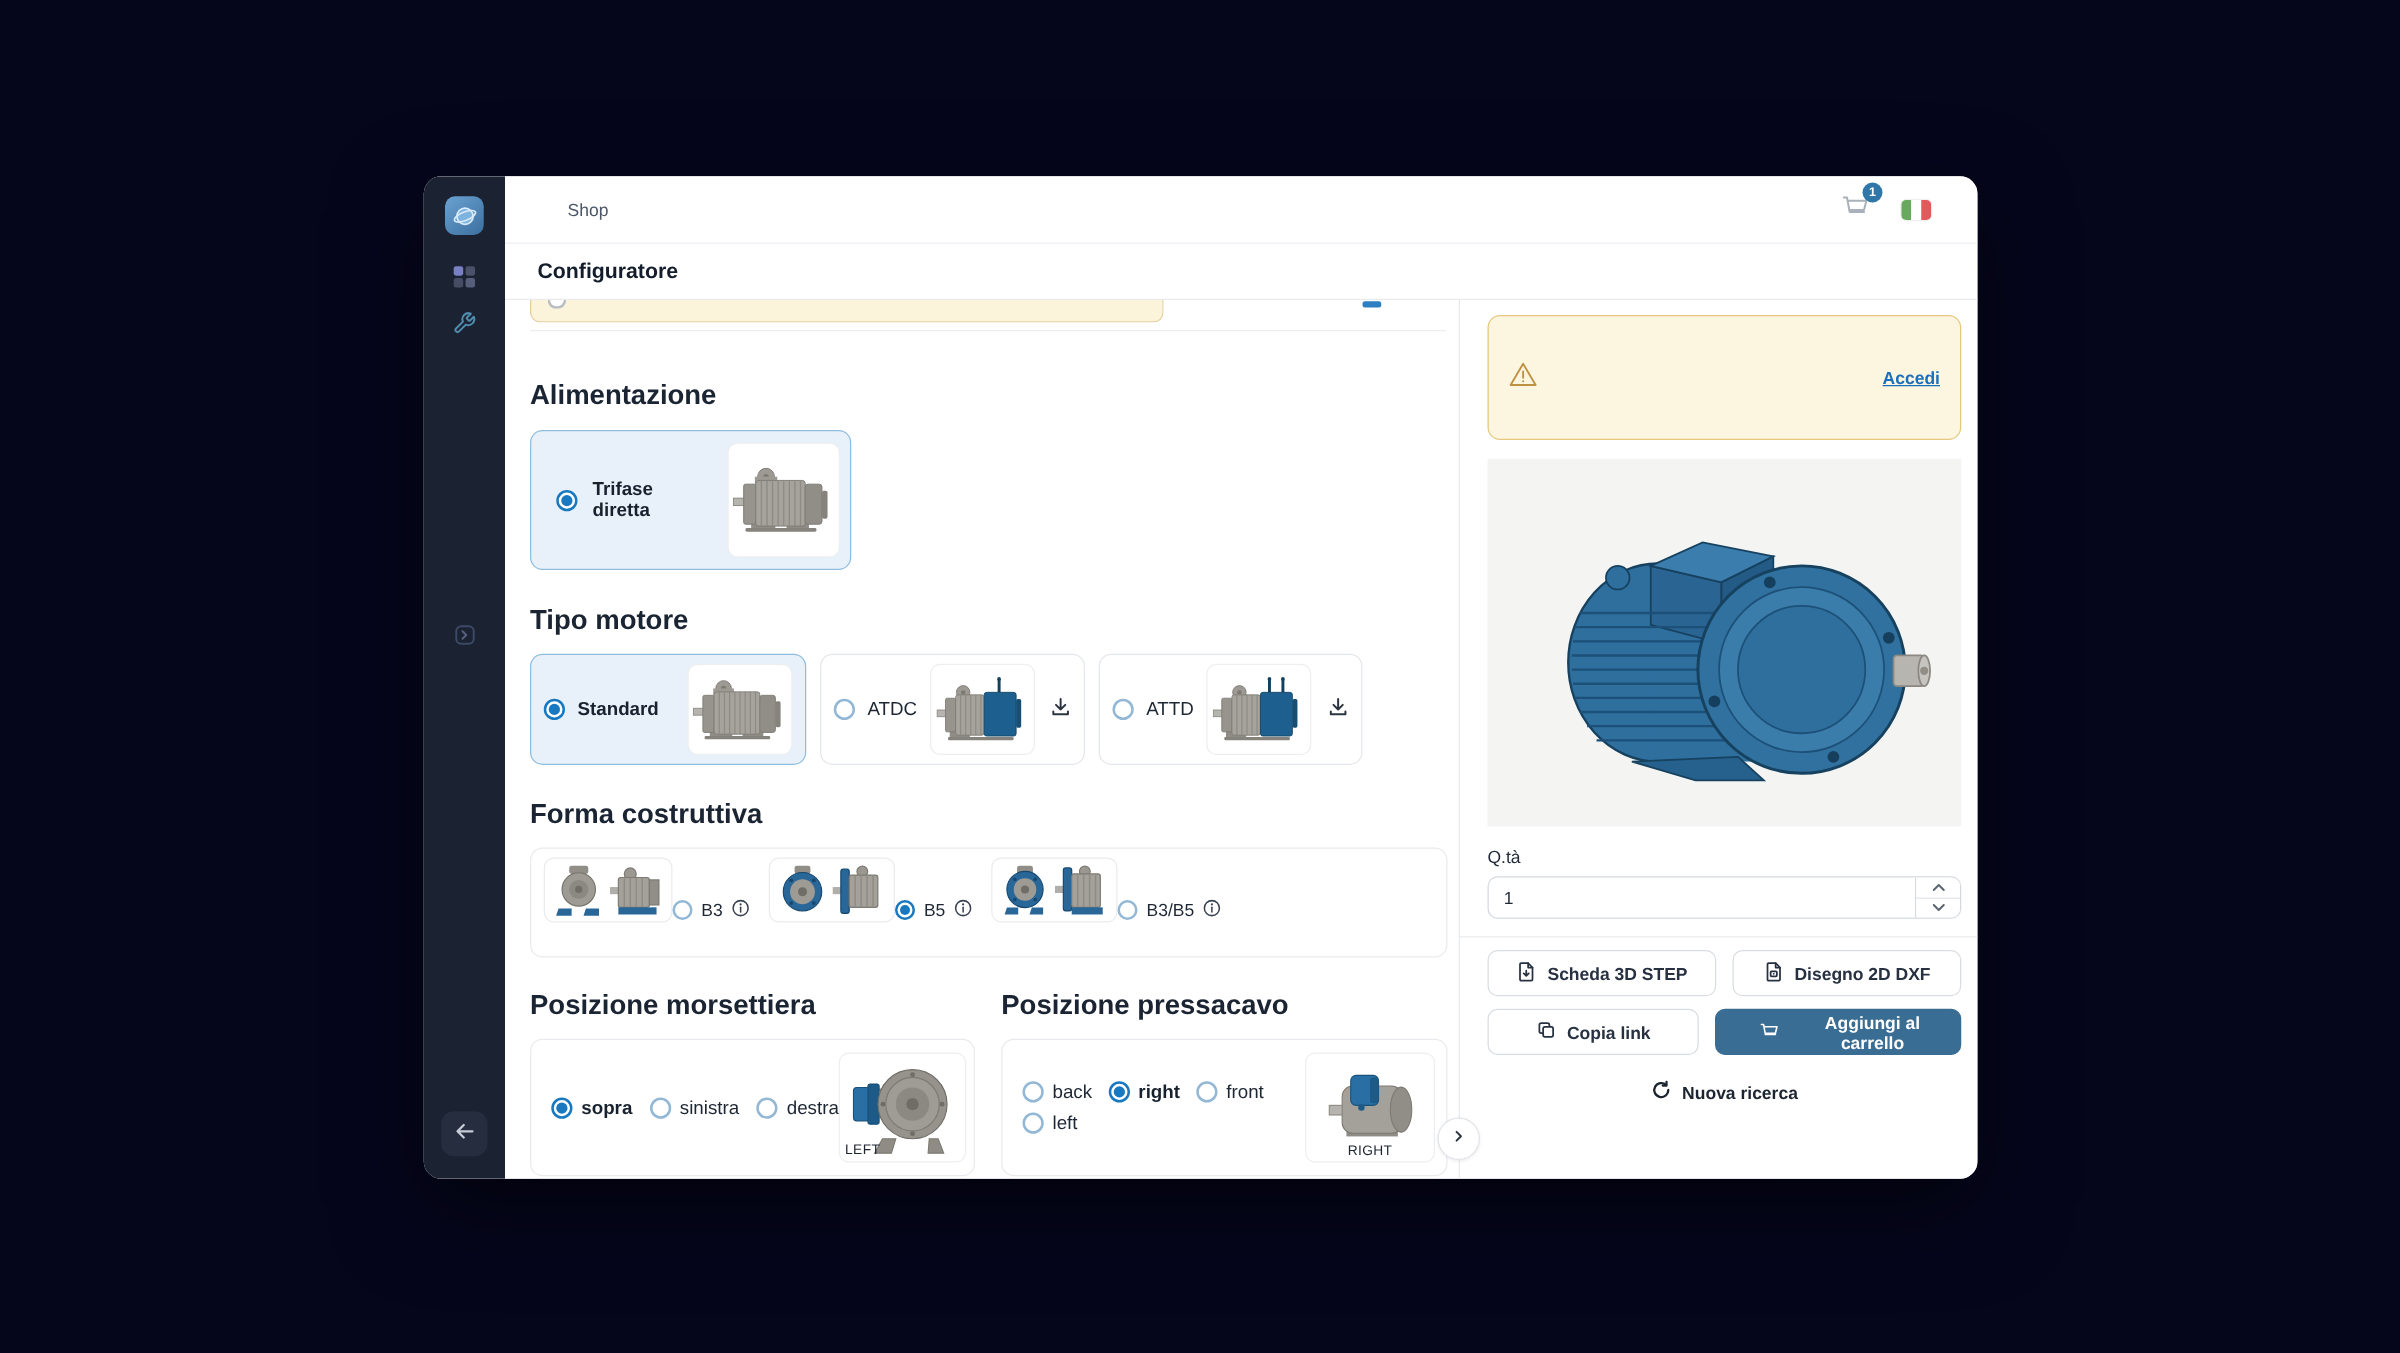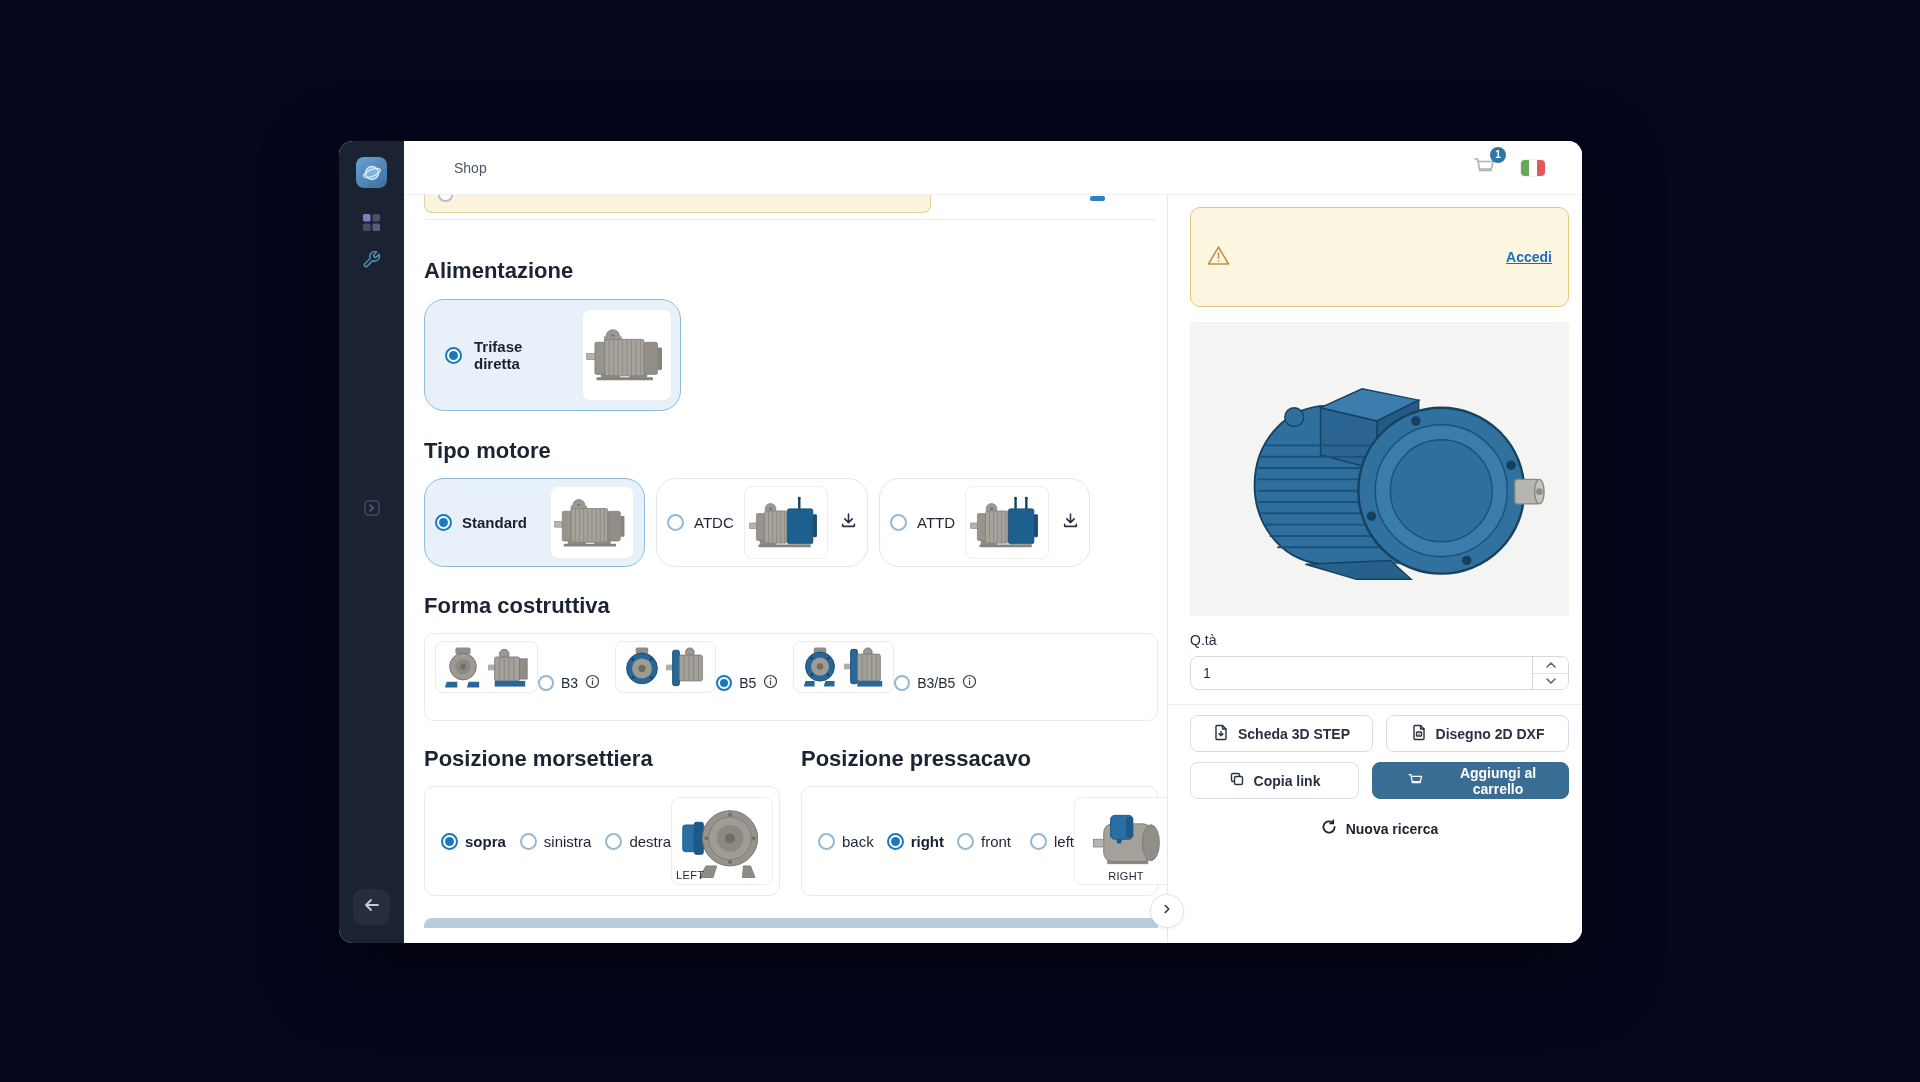--- a/index.html
+++ b/index.html
@@ -51,21 +51,21 @@
   .sec-title { font-size:22px; font-weight:700; color:#1a2433; }
   .mt-alim { margin-top:38px; }
   .mt-tipo { margin-top:27px; }
   .mt-forma { margin-top:26px; }
   .radio { width:17px; height:17px; border-radius:50%; border:2px solid #92b8d6; background:#fff;
     flex-shrink:0; position:relative; cursor:pointer; }
   .radio.checked { border-color:#1879c0; }
   .radio.checked::after { content:""; position:absolute; inset:2px; border-radius:50%; background:#1879c0; }
   .opt-label { font-size:15px; color:#1d2633; }
   .opt-label.strong { font-weight:700; color:#18222f; }
-  .opt-card { display:flex; align-items:center; border:1px solid #e3e6ea; border-radius:20px;
+  .opt-card { display:flex; align-items:center; border:1px solid #e3e6ea; border-radius:10px;
     background:#fff; cursor:pointer; }
   .opt-card.selected { background:#e8f1f9; border-color:#8ebddf; }
   .img-box { background:#fff; border:1px solid #eceef0; border-radius:8px; display:flex;
     align-items:center; justify-content:center; overflow:hidden; }
   .card-trifase { margin-top:15px; width:257px; height:112px; padding:0 8px 0 20px; gap:12px; }
   .card-trifase .img-box { width:92px; height:92px; margin-left:auto; }
   .cards-row { margin-top:14px; display:flex; gap:11px; }
   .card-tipo { height:89px; padding:0 10px; gap:10px; }
   .card-tipo .img-box { width:84px; height:73px; }
   .dl-icon { margin-left:auto; cursor:pointer; flex-shrink:0; }
@@ -76,21 +76,21 @@
     background:#fff; border:1px solid #e9ebee; border-radius:8px; }
   .forma-radio-row { margin-top:5px; display:flex; align-items:center; gap:7px; font-size:14px; color:#1d2633; }
   .pos-titles { margin-top:25px; display:flex; }
   .pos-titles .t1 { width:377px; flex-shrink:0; }
   .pos-row { margin-top:14px; display:flex; gap:21px; }
   .pos-box { height:110px; border:1px solid #e8eaed; border-radius:10px; background:#fff;
     display:flex; align-items:center; }
   .box-mors { width:356px; padding:0 10px 0 16px; }
   .box-press { width:357px; padding:0 9px 0 16px; }
   .radio-inline { display:flex; align-items:center; gap:7px; }
-  .press-rows { display:flex; gap:19px; }
+  .press-rows { display:flex; flex-direction:column; gap:8px; }
   .press-row1 { display:flex; align-items:center; gap:13px; }
   .pos-img { position:relative; margin-left:auto; flex-shrink:0; }
   .pos-img .img-box { width:102px; height:88px; }
   .img-tag { position:absolute; font-size:11px; color:#1b2430; letter-spacing:.3px; }
   .tag-left { left:5px; bottom:4px; }
   .tag-right { left:0; right:0; bottom:3px; text-align:center; }
   .bottom-sliver { margin-top:22px; width:734px; height:10px; background:#b9cedd; border-radius:8px 8px 0 0; }
   
   .right-panel { width:415px; flex-shrink:0; border-left:1px solid #e7e9ec; padding:12px 13px 0 22px; }
   .alert { min-height:100px; border:1px solid #e5c87e; background:#fcf5df; border-radius:10px;
@@ -183,20 +183,23 @@
           </span>
           <span class="cart-badge">1</span>
         </span>
         <span class="flag">
           <span style="background:#69a85f"></span>
             <span style="background:#ffffff"></span>
             <span style="background:#df5b5c"></span>
         </span>
       </div>
 
+      <div class="page-header">
+        <span class="page-title">Configuratore</span>
+      </div>
 
       <div class="content">
 
         <div class="config-col">
 
           <div class="cutoff-row">
             <div class="cutoff-card">
               <span class="cutoff-radio"></span>
             </div>
             <span class="cutoff-check"></span>

